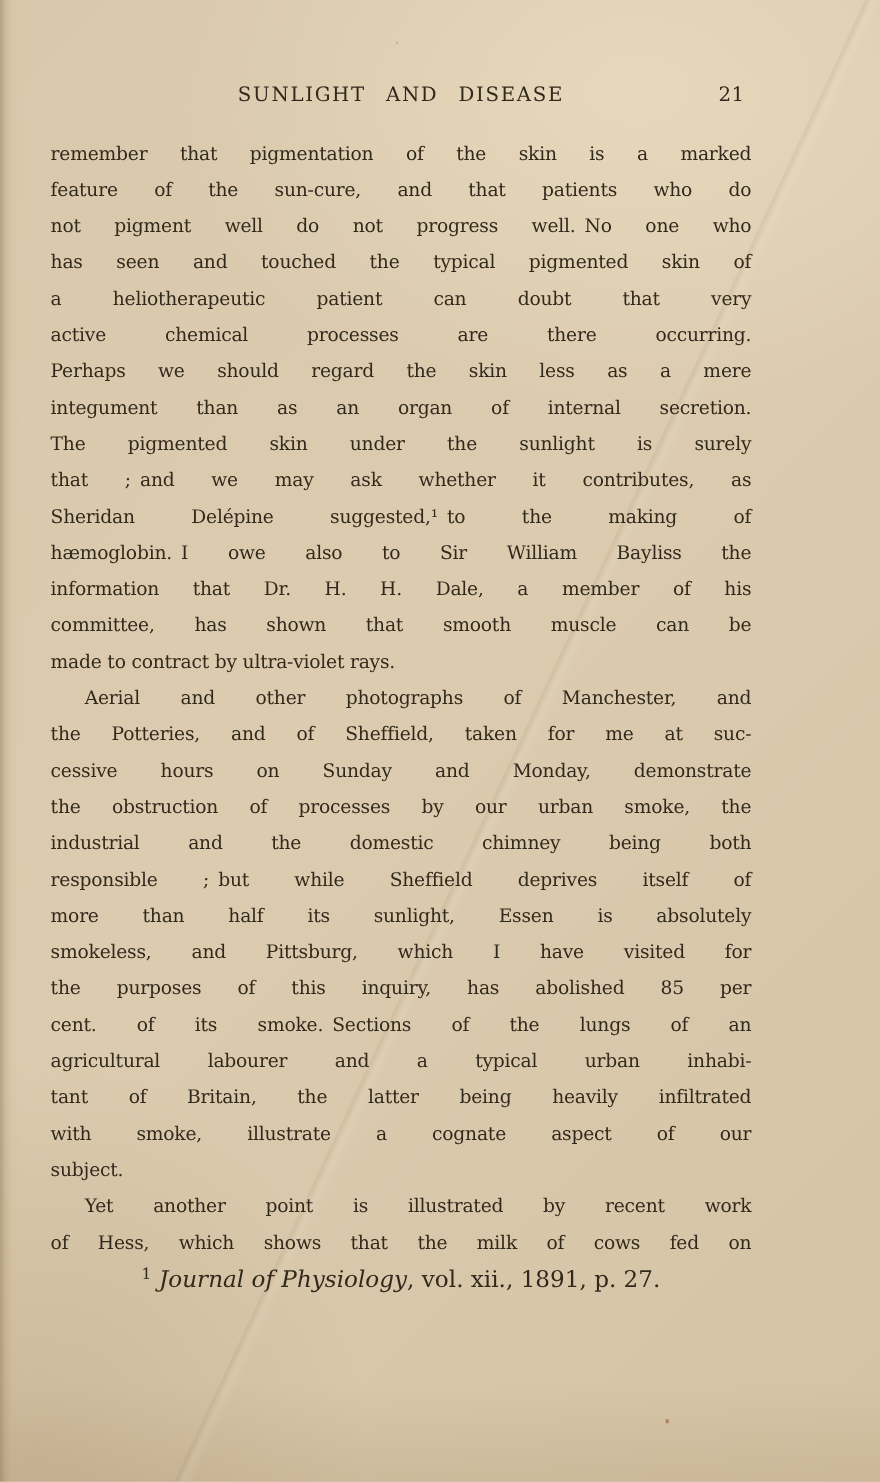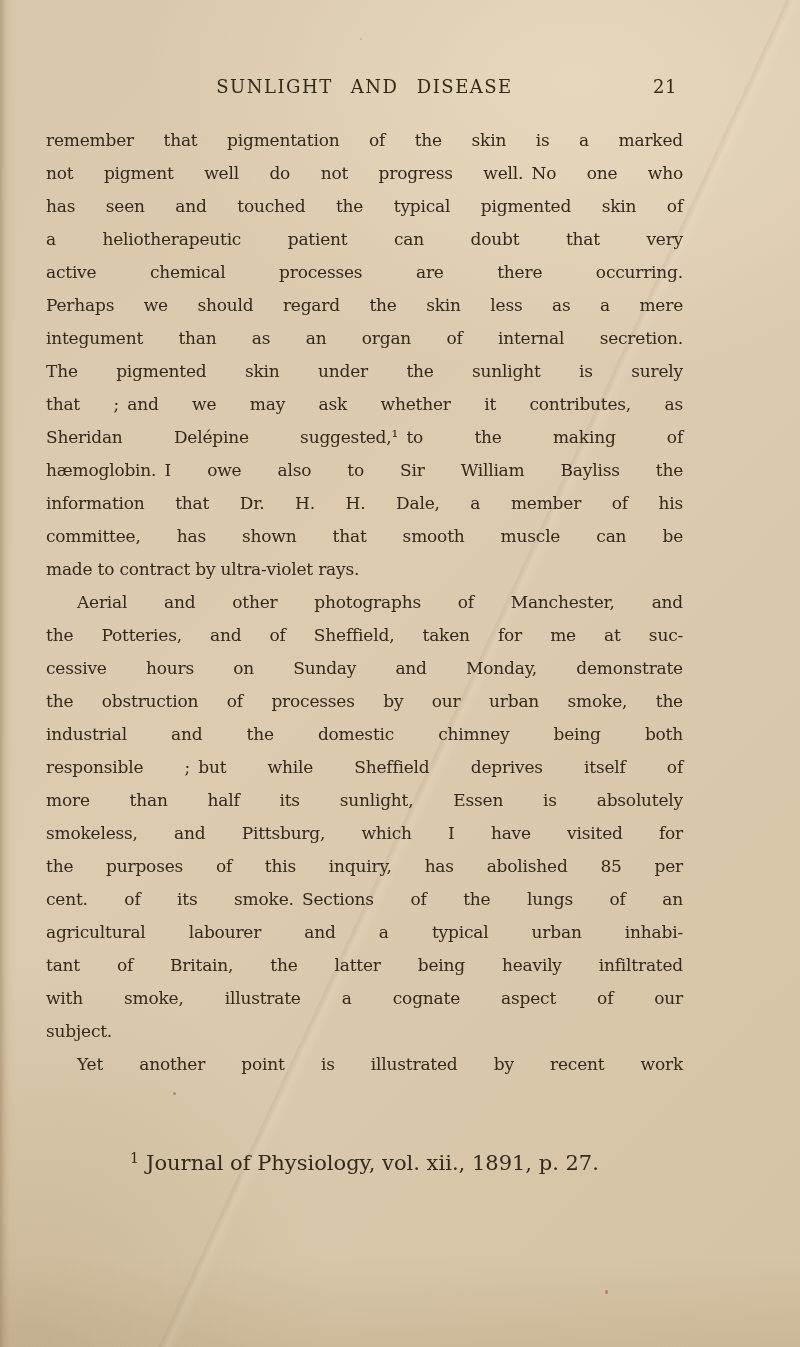--- a/index.html
+++ b/index.html
@@ -79,37 +79,38 @@
     text-align: center;
     letter-spacing: 0;
   }
   .footnote-block sup {
     font-size: 14px;
     vertical-align: baseline;
     position: relative;
     top: -7px;
     margin-right: 7px;
   }
-  .footnote-work { }
+  .footnote-work { font-style: italic; }
 </style>
 </head>
 <body style="background: rgb(216, 199, 170);">
 
 <div class="paper"></div>
 <div class="speck s1"></div>
 <div class="speck s2"></div>
 <div class="speck s3"></div>
 
 <div class="text-block running-head" style="color: rgb(50, 41, 29);">
   <span>SUNLIGHT AND DISEASE</span>
   <span class="folio">21</span>
 </div>
 
 <div class="text-block body-text" id="body-text" style="color: rgb(50, 41, 29);">
     <div class="line just">remember that pigmentation of the skin is a marked</div>
+    <div class="line just">feature of the sun-cure, and that patients who do</div>
     <div class="line just">not pigment well do not progress well. No one who</div>
     <div class="line just">has seen and touched the typical pigmented skin of</div>
     <div class="line just">a heliotherapeutic patient can doubt that very</div>
     <div class="line just">active chemical processes are there occurring.</div>
     <div class="line just">Perhaps we should regard the skin less as a mere</div>
     <div class="line just">integument than as an organ of internal secretion.</div>
     <div class="line just">The pigmented skin under the sunlight is surely</div>
     <div class="line just">that ; and we may ask whether it contributes, as</div>
     <div class="line just">Sheridan Delépine suggested,¹ to the making of</div>
     <div class="line just">hæmoglobin. I owe also to Sir William Bayliss the</div>
@@ -124,17 +125,18 @@
     <div class="line just">responsible ; but while Sheffield deprives itself of</div>
     <div class="line just">more than half its sunlight, Essen is absolutely</div>
     <div class="line just">smokeless, and Pittsburg, which I have visited for</div>
     <div class="line just">the purposes of this inquiry, has abolished 85 per</div>
     <div class="line just">cent. of its smoke. Sections of the lungs of an</div>
     <div class="line just">agricultural labourer and a typical urban inhabi-</div>
     <div class="line just">tant of Britain, the latter being heavily infiltrated</div>
     <div class="line just">with smoke, illustrate a cognate aspect of our</div>
     <div class="line">subject.</div>
     <div class="line just indent">Yet another point is illustrated by recent work</div>
+    <div class="line just">of Hess, which shows that the milk of cows fed on</div>
   </div>
 
 <div class="text-block footnote-block" style="color: rgb(50, 41, 29);">
   <sup>1</sup><span class="footnote-work">Journal of Physiology</span><span>, vol. xii., 1891, p. 27.</span>
 </div>
 
 </body></html>

